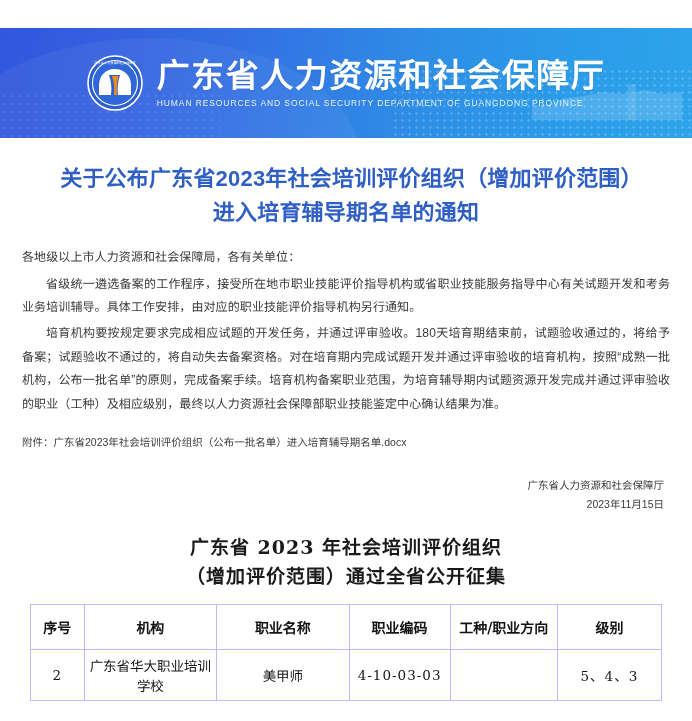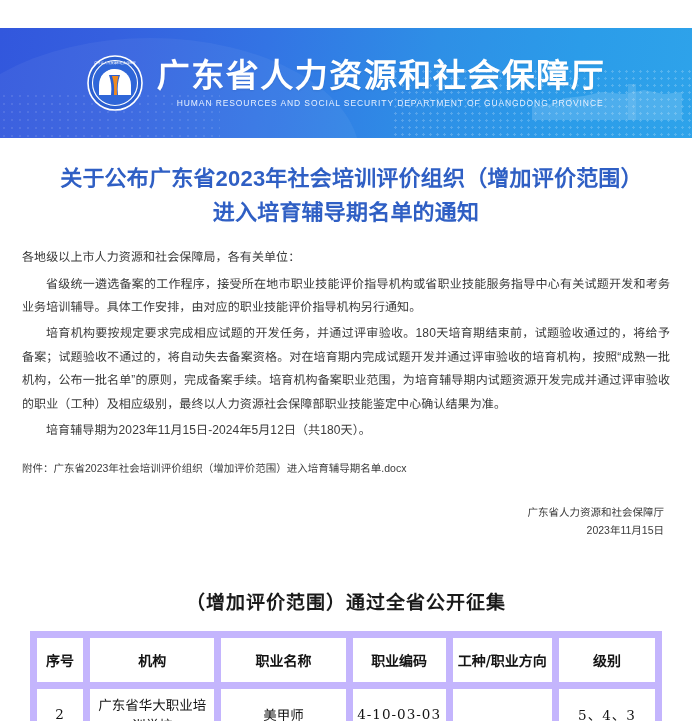--- a/index.html
+++ b/index.html
@@ -104,21 +104,20 @@
     line-height: 1.08;
     white-space: nowrap;
     text-shadow: 0 1px 2px rgba(0,0,0,0.08);
   }
   .banner-title-en {
     color: #e6f0ff;
     font-size: 8.5px;
     letter-spacing: 0.9px;
     margin-top: 5px;
     white-space: nowrap;
-    margin-left: 20px;
   }
 
   
   .doc {
     padding: 0 22px;
     box-sizing: border-box;
   }
   .doc-title {
     text-align: center;
     color: #2f5fc4;
@@ -172,21 +171,21 @@
     box-sizing: border-box;
   }
   table.listing {
     border-collapse: collapse;
     width: 100%;
     table-layout: fixed;
     font-family: "DejaVu Serif", "Liberation Serif", serif;
   }
   table.listing th,
   table.listing td {
-    border: 7px solid #c4b5fd;
+    border: 1px solid #c4b5fd;
     text-align: center;
     vertical-align: middle;
     color: #141414;
     padding: 5px 2px;
   }
   table.listing th {
     font-size: 14px;
     font-weight: bold;
     height: 34px;
   }
@@ -243,31 +242,30 @@
 
   <h1 class="doc-title">关于公布广东省2023年社会培训评价组织（增加评价范围）进入培育辅导期名单的通知</h1>
 
   <p class="para">各地级以上市人力资源和社会保障局，各有关单位：</p>
 
 
   <p class="para indent">省级统一遴选备案的工作程序，接受所在地市职业技能评价指导机构或省职业技能服务指导中心有关试题开发和考务业务培训辅导。具体工作安排，由对应的职业技能评价指导机构另行通知。</p>
 
   <p class="para indent">培育机构要按规定要求完成相应试题的开发任务，并通过评审验收。180天培育期结束前，试题验收通过的，将给予备案；试题验收不通过的，将自动失去备案资格。对在培育期内完成试题开发并通过评审验收的培育机构，按照“成熟一批机构，公布一批名单”的原则，完成备案手续。培育机构备案职业范围，为培育辅导期内试题资源开发完成并通过评审验收的职业（工种）及相应级别，最终以人力资源社会保障部职业技能鉴定中心确认结果为准。</p>
 
-  <p class="para indent">培育辅导期为2023年11月15日-2024年5月12日（共180天）。</p>
-
-  <p class="attach-line">附件：广东省2023年社会培训评价组织（增加评价范围）进入培育辅导期名单.docx</p>
+
+  <p class="attach-line">附件：广东省2023年社会培训评价组织（公布一批名单）进入培育辅导期名单.docx</p>
 
   <div class="signature">
     <div>广东省人力资源和社会保障厅</div>
     <div>2023年11月15日</div>
   </div>
 
   <h2 class="attach-title">
-    <br>
+    <span>广东省 2023 年社会培训评价组织</span><br>
     <span>（增加评价范围）通过全省公开征集</span>
   </h2>
 </main>
 
 <div class="table-wrap">
   <table class="listing">
     <colgroup>
       <col class="col-seq">
         <col class="col-org">
         <col class="col-occ">

